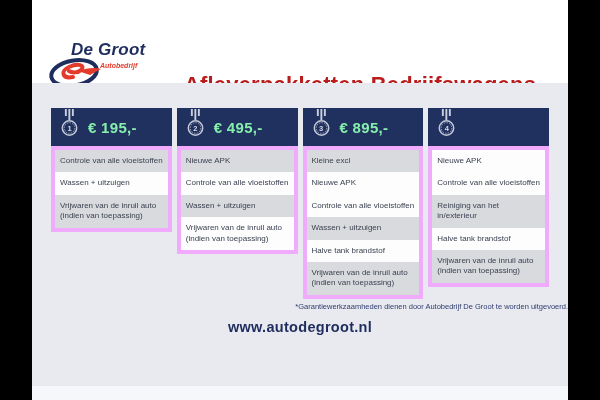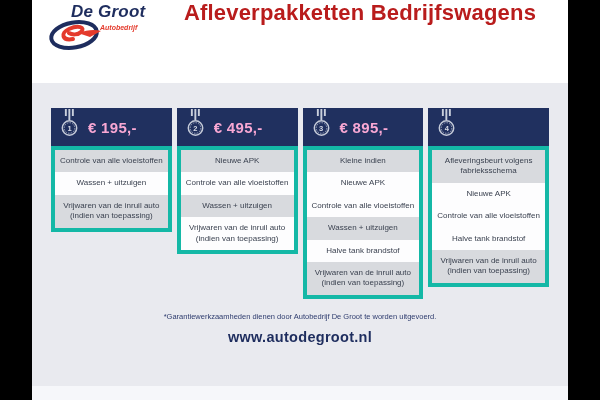--- a/index.html
+++ b/index.html
@@ -3,42 +3,42 @@
 <meta charset="utf-8">
 <style>
   * { margin: 0; padding: 0; box-sizing: border-box; }
   html, body { width: 600px; height: 400px; }
   body { font-family: "Liberation Sans", sans-serif; background: #000; }
 
   .stage { position: relative; width: 600px; height: 400px; background: #000; overflow: hidden; }
   .content { position: absolute; left: 32px; top: 0; width: 536px; height: 400px; background: #ffffff; overflow: hidden; }
 
   
-  .header { position: relative; height: 98px; background: #ffffff; display: flex; align-items: flex-start; }
+  .header { position: relative; height: 98px; background: #ffffff; display: flex; align-items: flex-end; }
   .logo { position: relative; width: 112px; height: 60px; margin-left: 16px; flex: none; }
   .logo-mark { position: absolute; left: 0; top: 13px; }
   .logo-name { position: absolute; left: 23px; top: 2px; font-size: 17px; font-weight: bold; font-style: italic; color: #1e2d5e; letter-spacing: 0.2px; white-space: nowrap; }
   .logo-sub { position: absolute; left: 52px; top: 24px; font-size: 7px; font-weight: bold; font-style: italic; color: #e43a2c; white-space: nowrap; }
   .title { flex: 1; text-align: center; color: #b91c1c; font-size: 22px; font-weight: bold; letter-spacing: 0.2px; padding-right: 8px; }
 
   
   .panel { position: absolute; left: 0; top: 83px; right: 0; bottom: 14px; background: #e9eaef; padding-top: 25px; }
   .columns { display: flex; gap: 5px; padding: 0 19px; align-items: flex-start; }
   .pkg { flex: 1; min-width: 0; }
   .pkg-header { position: relative; height: 38px; background: #20305f; display: flex; align-items: center; overflow: hidden; }
   .medal { position: relative; width: 19px; height: 38px; margin-left: 9px; flex: none; }
   .medal svg { position: absolute; left: 0; top: 1px; }
   .medal-num { position: absolute; left: 0; top: 16px; width: 19px; text-align: center; font-size: 7.5px; font-weight: bold; color: #d8dce6; }
-  .price { color: #f9a8d4; font-size: 15px; font-weight: bold; margin-left: 9px; letter-spacing: 0.3px; white-space: nowrap; }
-  .pkg-body { background: #14b8a6; padding: 4px; text-align: center; }
+  .price { color: #86efac; font-size: 15px; font-weight: bold; margin-left: 9px; letter-spacing: 0.3px; white-space: nowrap; }
+  .pkg-body { background: #f0abfc; padding: 4px; }
   .pkg-item { font-size: 8px; color: #3b4250; line-height: 1.3; padding: 6px 5px; background: #fdfdfe; }
   .pkg-item.alt { background: #d8dade; }
 
   
-  .footnotes { margin-top: 13px; text-align: center; color: #2e3c6e; font-size: 7.5px; line-height: 1.45; }
+  .footnotes { margin-top: 3px; text-align: right; color: #2e3c6e; font-size: 7.5px; line-height: 1.45; }
   .website { margin-top: 6px; text-align: center; color: #1e2d5e; font-size: 14.5px; font-weight: bold; letter-spacing: 0.3px; }
   .bottom-strip { position: absolute; left: 0; right: 0; bottom: 0; height: 14px; background: #f6f7fa; }
 </style>
 </head>
 <body>
 
 <div class="stage">
   <div class="content">
 
     <div class="header">
@@ -105,21 +105,21 @@
           <rect x="8.4" y="0" width="1.9" height="11" fill="#c9cfdc"></rect>
           <rect x="11.9" y="0" width="1.9" height="7" fill="#c9cfdc"></rect>
           <circle cx="9.5" cy="19" r="7.2" fill="none" stroke="#c4cad8" stroke-width="1.5"></circle>
           <circle cx="9.5" cy="19" r="5.3" fill="none" stroke="#c4cad8" stroke-width="0.7" stroke-dasharray="1.6 1.1"></circle>
         </svg>
         <span class="medal-num">3</span>
       </span>
       <span class="price">€ 895,-</span>
     </div>
     <div class="pkg-body">
-              <div class="pkg-item alt">Kleine indien</div>
+              <div class="pkg-item alt">Kleine excl</div>
               <div class="pkg-item">Nieuwe APK</div>
               <div class="pkg-item">Controle van alle vloeistoffen</div>
               <div class="pkg-item alt">Wassen + uitzuigen</div>
               <div class="pkg-item">Halve tank brandstof</div>
               <div class="pkg-item alt">Vrijwaren van de inruil auto (indien van toepassing)</div>
             </div>
   </div>
           <div class="pkg">
     <div class="pkg-header">
       <span class="medal">
@@ -127,23 +127,23 @@
           <rect x="4.9" y="0" width="1.9" height="7" fill="#c9cfdc"></rect>
           <rect x="8.4" y="0" width="1.9" height="11" fill="#c9cfdc"></rect>
           <rect x="11.9" y="0" width="1.9" height="7" fill="#c9cfdc"></rect>
           <circle cx="9.5" cy="19" r="7.2" fill="none" stroke="#c4cad8" stroke-width="1.5"></circle>
           <circle cx="9.5" cy="19" r="5.3" fill="none" stroke="#c4cad8" stroke-width="0.7" stroke-dasharray="1.6 1.1"></circle>
         </svg>
         <span class="medal-num">4</span>
       </span>
     </div>
     <div class="pkg-body">
-              <div class="pkg-item alt">Afleveringsbeurt volgens fabrieksschema</div>
               <div class="pkg-item">Nieuwe APK</div>
               <div class="pkg-item">Controle van alle vloeistoffen</div>
+              <div class="pkg-item alt">Reiniging van het in/exterieur</div>
               <div class="pkg-item">Halve tank brandstof</div>
               <div class="pkg-item alt">Vrijwaren van de inruil auto (indien van toepassing)</div>
             </div>
   </div>
         </div>
       <div class="footnotes">
         <div>*Garantiewerkzaamheden dienen door Autobedrijf De Groot te worden uitgevoerd.</div>
       </div>
       <div class="website">www.autodegroot.nl</div>
     </div>

